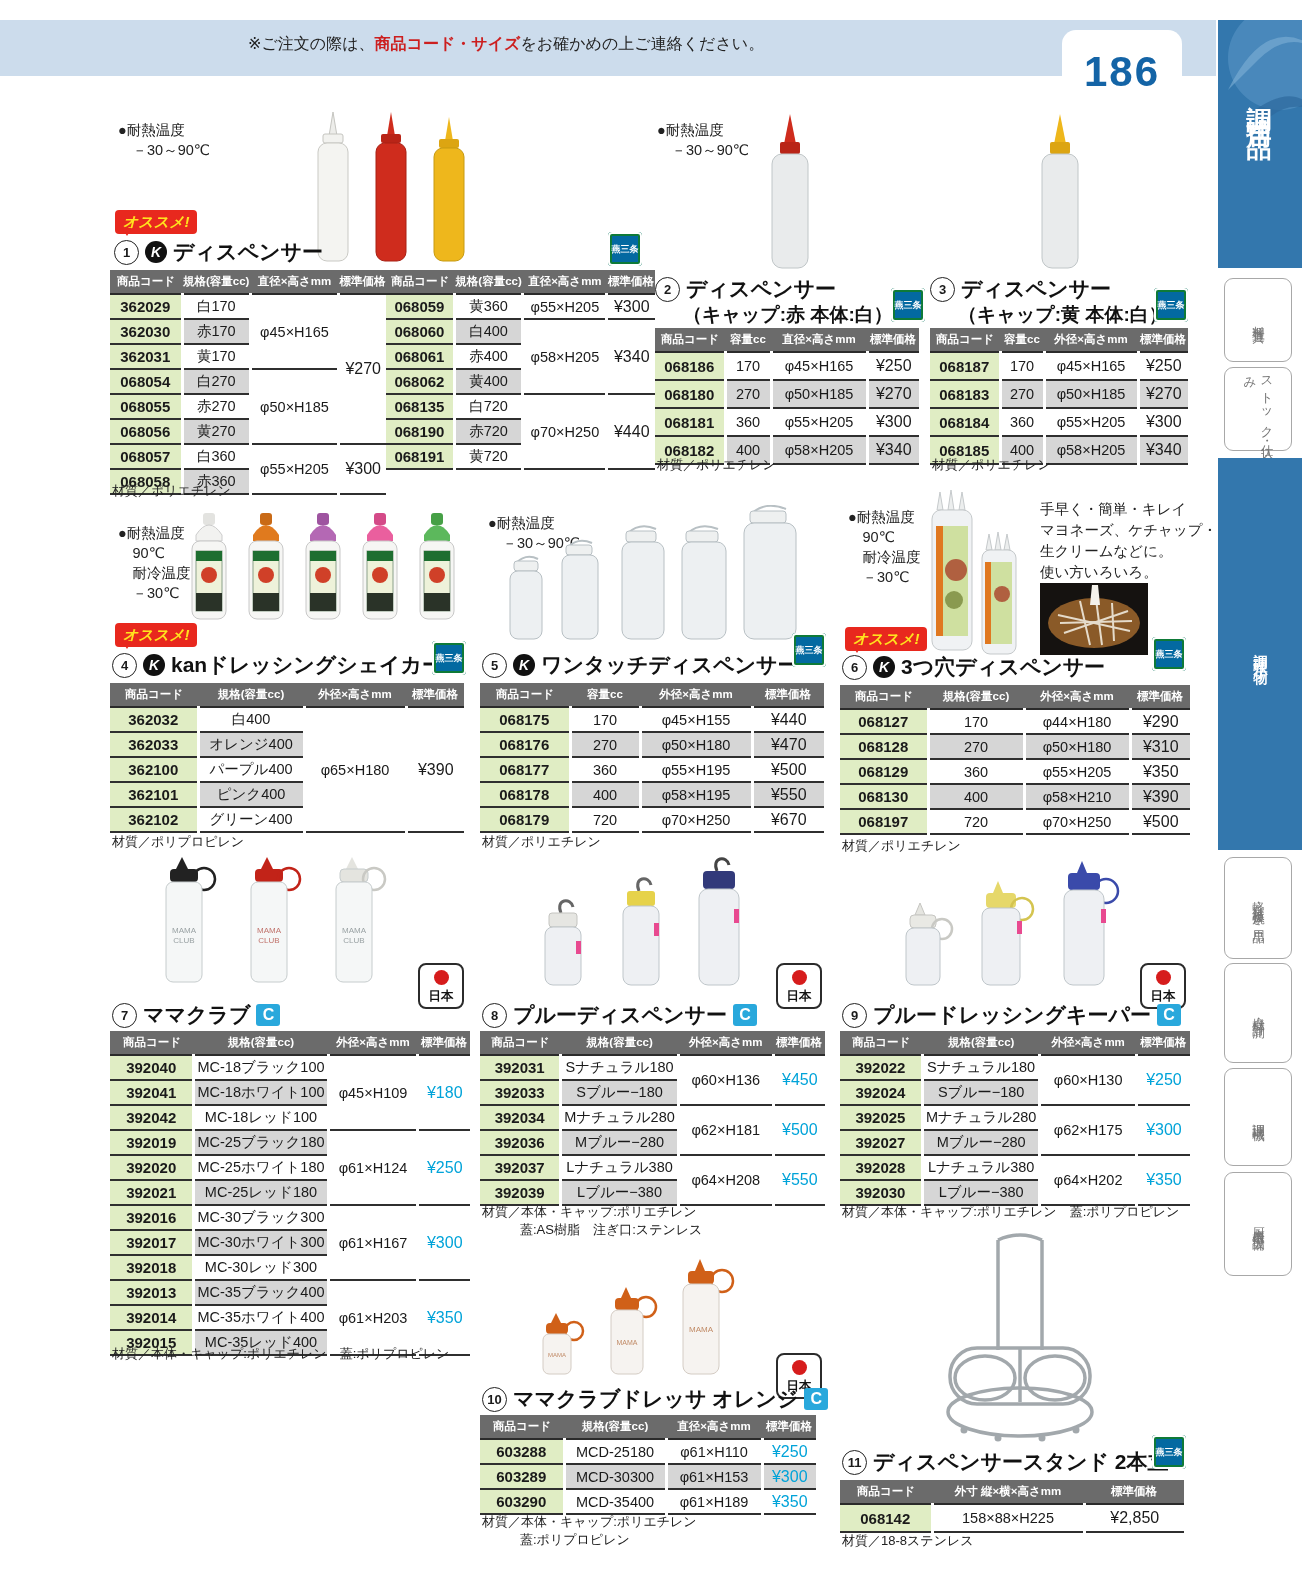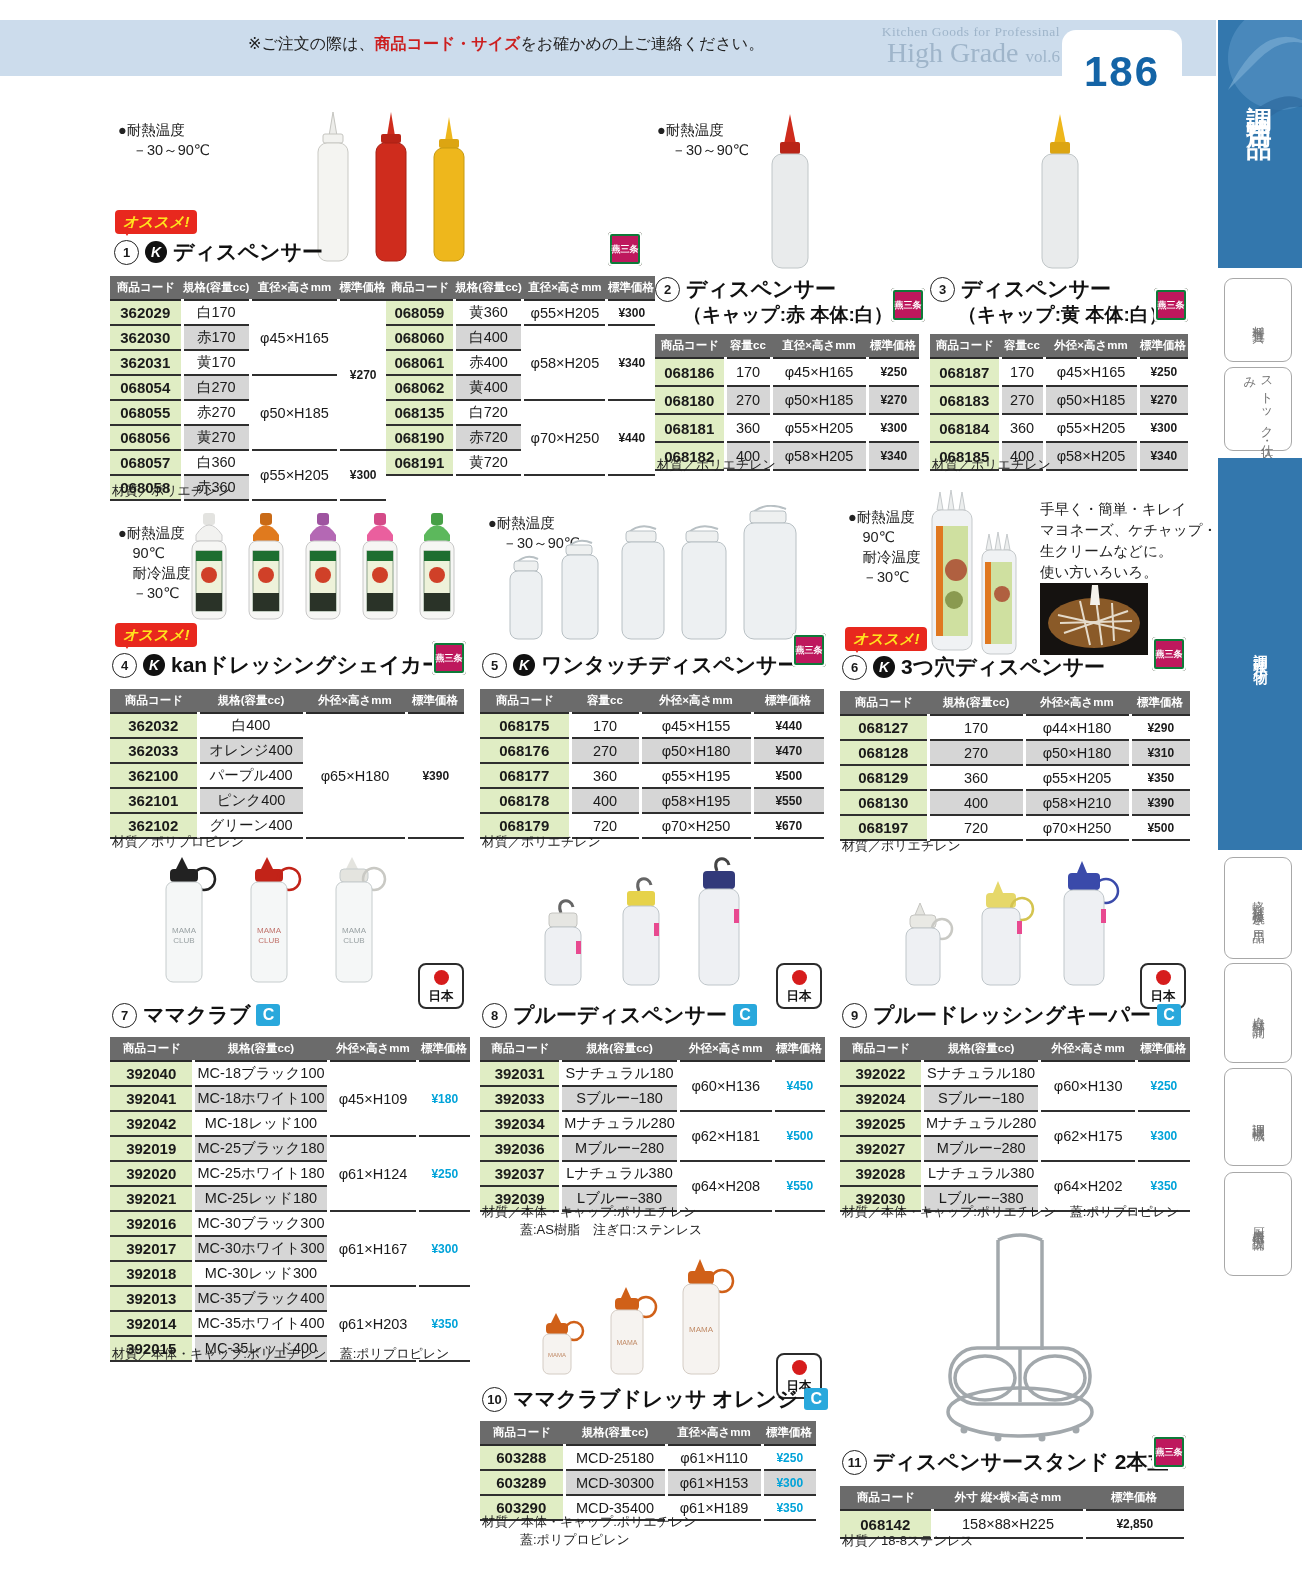--- a/index.html
+++ b/index.html
@@ -28,57 +28,53 @@
 
   
   .section{position:absolute;}
   .note{position:absolute;font-size:14.5px;color:#222;line-height:20px;white-space:nowrap;}
   .desc{position:absolute;font-size:14.5px;color:#222;line-height:21px;white-space:nowrap;}
   .titlerow{position:absolute;display:flex;align-items:center;gap:6px;white-space:nowrap;}
   .title-txt{font-size:21px;font-weight:bold;color:#111;}
   .title-sub{font-size:19px;font-weight:bold;color:#111;}
   .numcircle{flex:0 0 auto;width:23px;height:23px;border:1.7px solid #222;border-radius:50%;display:inline-flex;align-items:center;justify-content:center;font-size:13px;font-weight:bold;background:#fff;}
   .kan{flex:0 0 auto;width:22px;height:22px;background:#111;border-radius:50%;color:#fff;display:inline-flex;align-items:center;justify-content:center;font-size:14px;font-weight:bold;font-style:italic;}
-  .badge-ts{position:absolute;width:34px;height:34px;background:#be185d;border-radius:4px;box-shadow:inset 0 0 0 2px #fff, inset 0 0 0 4px #0e7a38;color:#fff;font-size:9px;font-weight:bold;display:flex;align-items:center;justify-content:center;letter-spacing:0;}
+  .badge-ts{position:absolute;width:34px;height:34px;background:#0369a1;border-radius:4px;box-shadow:inset 0 0 0 2px #fff, inset 0 0 0 4px #0e7a38;color:#fff;font-size:9px;font-weight:bold;display:flex;align-items:center;justify-content:center;letter-spacing:0;}
   .badge-os{position:absolute;background:#e8281e;color:#ffe31e;font-weight:bold;font-style:italic;font-size:15px;line-height:15px;padding:4px 8px 5px;border-radius:4px;white-space:nowrap;}
   .badge-os:after{content:"";position:absolute;left:7px;bottom:-7px;border:5px solid transparent;border-top:8px solid #e8281e;}
   .badge-c{display:inline-flex;align-items:center;justify-content:center;background:#29a8dc;color:#fff;font-weight:bold;font-size:16px;width:24px;height:22px;border-radius:3px;}
   .badge-jp{position:absolute;width:46px;height:46px;background:#fff;border:2.5px solid #2b2b2b;border-radius:8px;display:flex;flex-direction:column;align-items:center;justify-content:flex-end;font-size:12.5px;font-weight:bold;color:#111;padding-bottom:2px;box-sizing:border-box;}
   .badge-jp:before{content:"";width:15px;height:15px;background:#d61c1c;border-radius:50%;margin-bottom:3px;}
   .material{position:absolute;font-size:13px;color:#222;line-height:18px;white-space:nowrap;}
   .material div + div{margin-left:38px;}
 
   
   .twrap{position:absolute;}
-  table.ptable{border-collapse:collapse;table-layout:fixed;margin-top:6px;}
+  table.ptable{border-collapse:collapse;table-layout:fixed;}
   .ptable th{background:#6b6b6b;color:#fff;font-size:11.5px;font-weight:bold;padding:4px 1px;border-bottom:2px solid #2b2b2b;white-space:nowrap;overflow:hidden;}
   .ptable td{height:21px;font-size:14.5px;text-align:center;border-bottom:2px solid #2f2f2f;padding:1px 2px;white-space:nowrap;overflow:hidden;}
   .ptable td + td, .ptable td.span, .ptable td.plain{border-left:3px solid #fff;}
   .ptable td.code{background:#e0edc4;font-weight:bold;font-size:15px;}
   .ptable tr.odd td.plain{background:#d6d6d6;}
   .ptable td.span{background:#fff;}
-  .ptable td.price{font-weight:bold;font-size:12px;}
+  .ptable td.price{font-weight:normal;font-size:16px;}
   .accent .ptable td.price{color:#00a3d9;}
   .rowtall .ptable td{height:24px;}
 
   .photo{position:absolute;}
   .okono{position:absolute;}
 </style>
 </head>
 <body>
 
 <div id="page">
 
   <div class="band"></div>
   <div class="order-note">
     <span>※ご注文の際は、</span><span class="hl">商品コード・サイズ</span><span>をお確かめの上ご連絡ください。</span>
-  </div>
-  <div class="brand">
-    <div class="b1">Kitchen Goods for Professinal</div>
-    <div class="b2"><span>High Grade</span> <small>vol.6</small></div>
   </div>
   <div class="pagetab">
     <span class="pagenum">186</span>
   </div>
 
   <div class="side">
     <div class="side-head">
       <svg width="84" height="248" viewBox="0 0 84 248">
         <circle cx="62" cy="38" r="52" fill="#5b97c6" opacity="0.55"></circle>
         <path d="M10,70 Q50,-10 100,30 Q70,10 40,40 Q20,60 10,70 Z" fill="#7fb0d6" opacity="0.6"></path>

